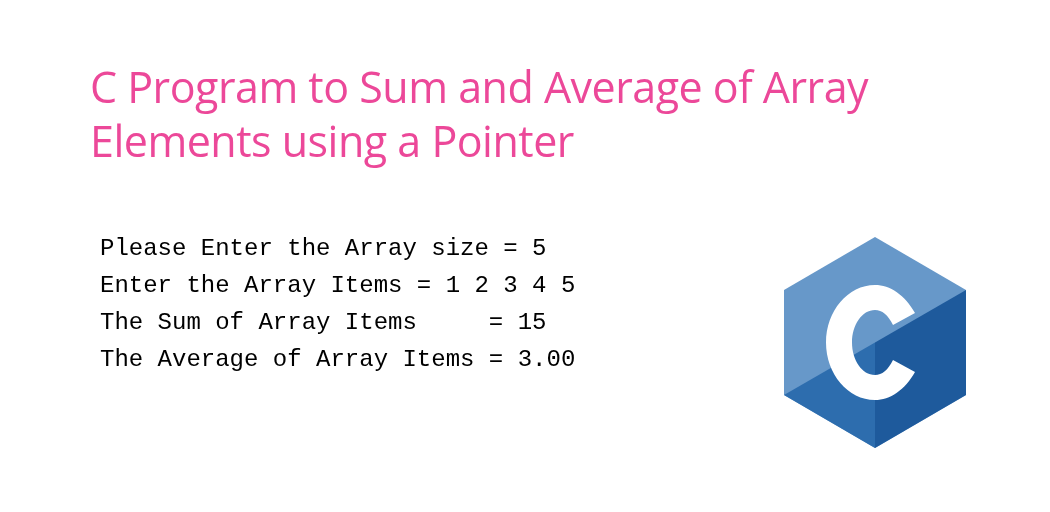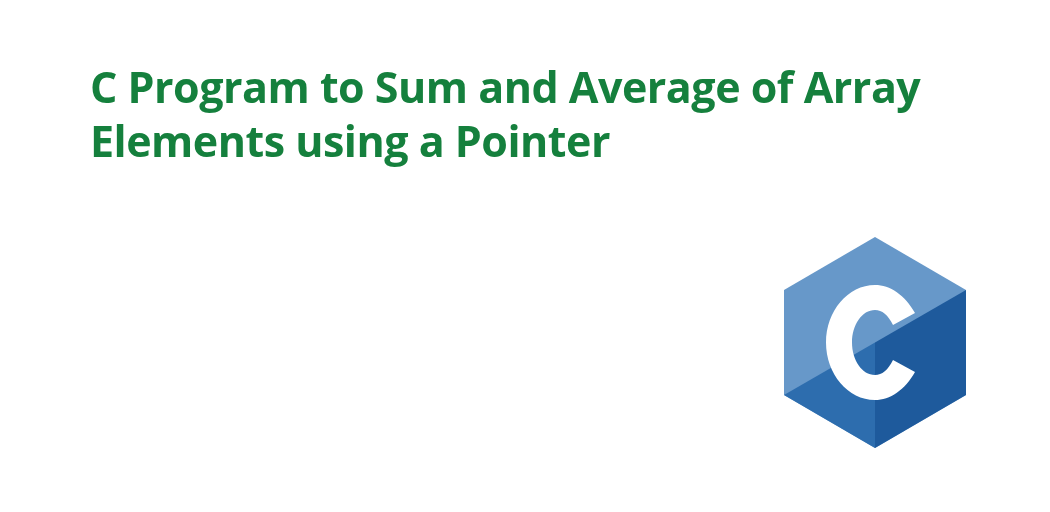--- a/index.html
+++ b/index.html
@@ -13,22 +13,22 @@
       background: #ffffff;
       font-family: 'Open Sans', 'Segoe UI', Arial, sans-serif;
       position: relative;
       overflow: hidden;
     }
     .container {
       padding: 60px 90px 0 90px;
     }
     .title {
       font-size: 43px;
-      font-weight: 700;
-      color: #15803d;
+      font-weight: 400;
+      color: #ec4899;
       line-height: 1.25;
       letter-spacing: -0.5px;
     }
     .code-block {
       margin-top: 62px;
       font-family: 'Courier New', Courier, monospace;
       font-size: 24px;
       font-weight: normal;
       color: #000000;
       line-height: 1.55;
@@ -45,20 +45,24 @@
     .logo-wrapper svg {
       width: 100%;
       height: 100%;
     }
   </style>
 </head>
 <body>
 
 <div class="container">
   <h1 class="title">C Program to Sum and Average of Array Elements using a Pointer</h1>
+  <div class="code-block"><span>Please Enter the Array size = 5</span>
+<span>Enter the Array Items = 1 2 3 4 5</span>
+<span>The Sum of Array Items     = 15</span>
+<span>The Average of Array Items = 3.00</span></div>
 </div>
 
 <div class="logo-wrapper">
   <svg viewBox="0 0 190 215" xmlns="http://www.w3.org/2000/svg">
 
     <polygon points="95,2 186,55 186,160 95,213 4,160 4,55" fill="#6798C9"></polygon>
 
     <polygon points="95,107.5 186,55 186,160 95,213" fill="#1E5A9C"></polygon>
 
     <polygon points="95,107.5 95,213 4,160" fill="#2D6DAE"></polygon>

